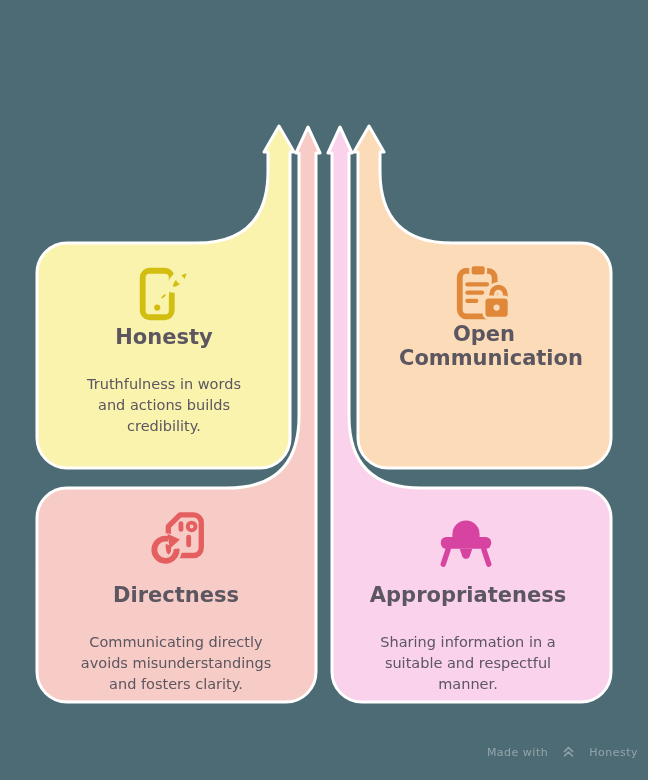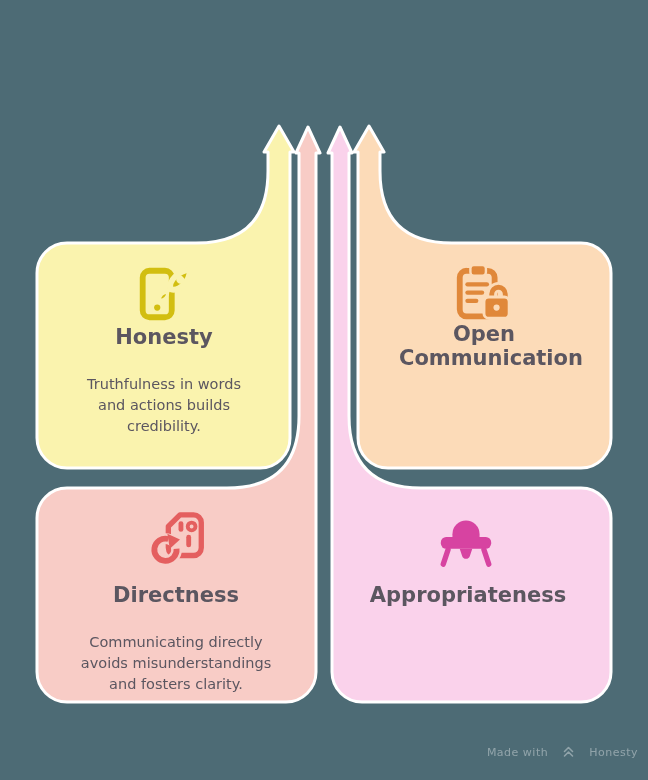--- a/index.html
+++ b/index.html
@@ -89,20 +89,21 @@
   <svg class="icon" style="left: 435px; top: 508px; color: rgb(215, 67, 161); --halo: #fad2eb;" viewBox="0 0 64 64">
     <path d="M18,27 A14,14 0 0 1 46,27 V32 H18 Z" fill="currentColor"></path>
     <rect x="6" y="30" width="52" height="12" rx="5.5" fill="currentColor"></rect>
     <path d="M25.5,42 H38.5 L36,49.5 A4.2,4.2 0 0 1 28,49.5 Z" fill="currentColor"></path>
     <g stroke="currentColor" stroke-width="5.5" stroke-linecap="round">
       <line x1="13.5" y1="43" x2="8.5" y2="58"></line>
       <line x1="50.5" y1="43" x2="55.5" y2="58"></line>
     </g>
   </svg>
   <div class="card-text card-title" style="left:468px;top:583px;width:240px;">Appropriateness</div>
+  <div class="card-text card-body" style="left:468px;top:620px;width:198px;">Sharing information in a suitable and respectful manner.</div>
 
   <div class="watermark">
     <span>Made with</span>
     <svg class="wm-glyph" width="11" height="13" viewBox="0 0 11 13">
       <path d="M1.5,5.5 L5.5,1.5 L9.5,5.5 M1.5,10 L5.5,6 L9.5,10" fill="none" stroke="rgba(255,255,255,0.38)" stroke-width="1.6" stroke-linecap="round" stroke-linejoin="round"></path>
     </svg>
     <span>Honesty</span>
   </div>
 
 </div>

